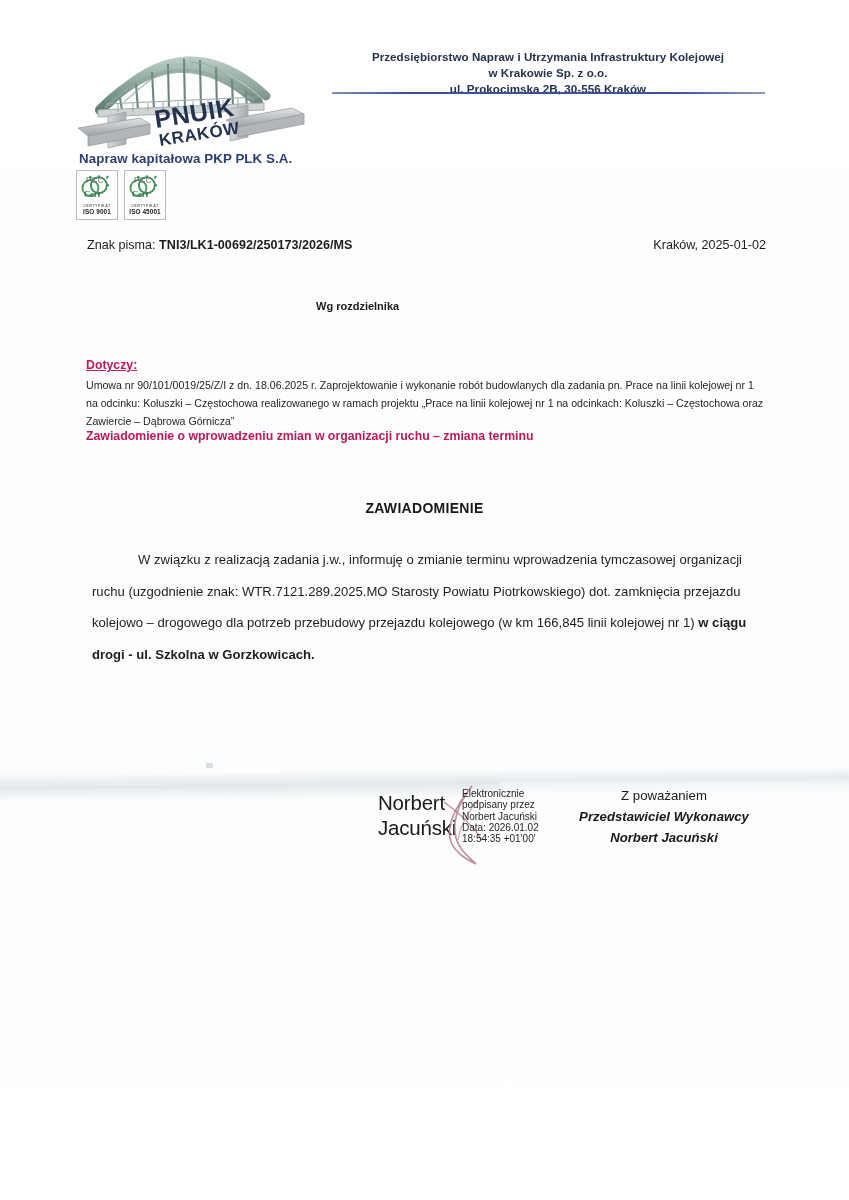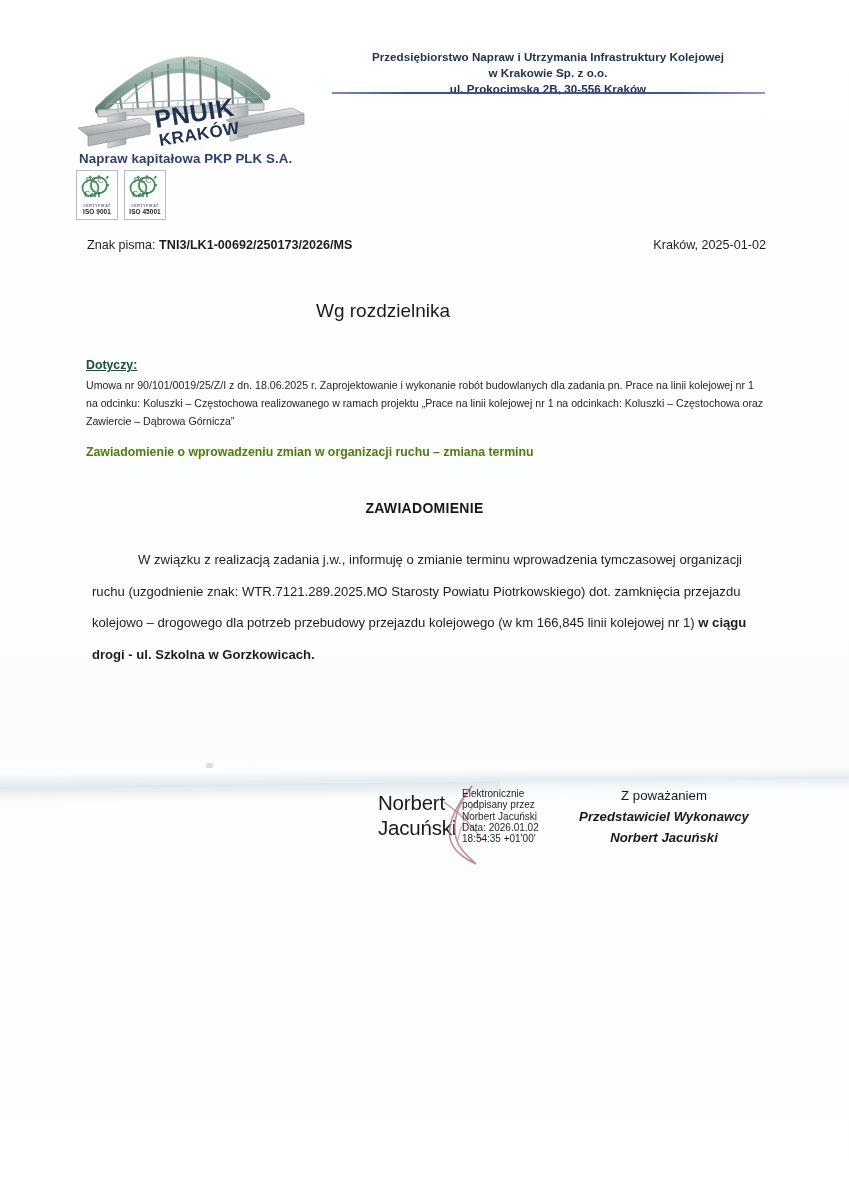--- a/index.html
+++ b/index.html
@@ -158,52 +158,52 @@
     top: 238px;
     font-size: 12.6px;
     color: #1d1d1d;
     white-space: nowrap;
   }
 
   .addressee {
     position: absolute;
     left: 316px;
     top: 300px;
-    font-size: 19px;
-    font-weight: normal;
+    font-size: 11px;
+    font-weight: bold;
     color: #1b1b1b;
   }
 
   
   .subject {
     position: absolute;
     left: 86px;
     top: 358px;
     width: 678px;
   }
   .subject-label {
     font-size: 12.3px;
     font-weight: bold;
     text-decoration: underline;
-    color: #14532d;
+    color: #be185d;
     display: block;
     margin-bottom: 3px;
   }
   .subject-body {
     font-size: 10.6px;
     line-height: 14.3px;
     color: #1e1e1e;
     text-align: justify;
   }
   .subject-title {
     font-size: 12.3px;
     font-weight: bold;
-    color: #4d7c0f;
+    color: #be185d;
     display: block;
-    margin-top: 16px;
+    margin-top: 0;
     line-height: 15px;
   }
 
   
   .doc-title {
     position: absolute;
     left: 0;
     top: 500px;
     width: 849px;
     text-align: center;

